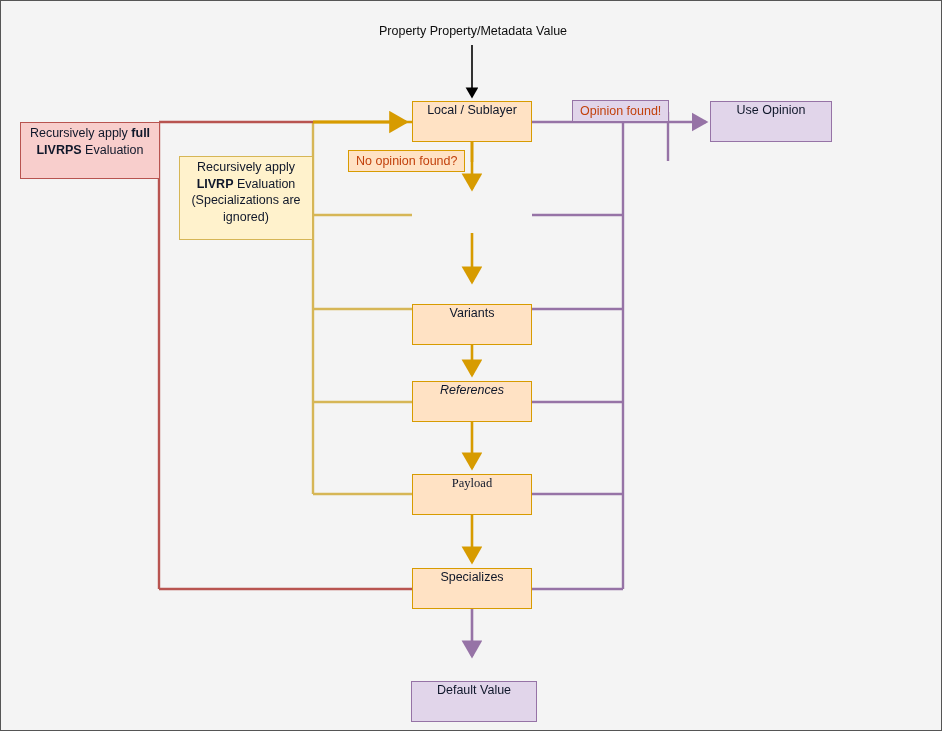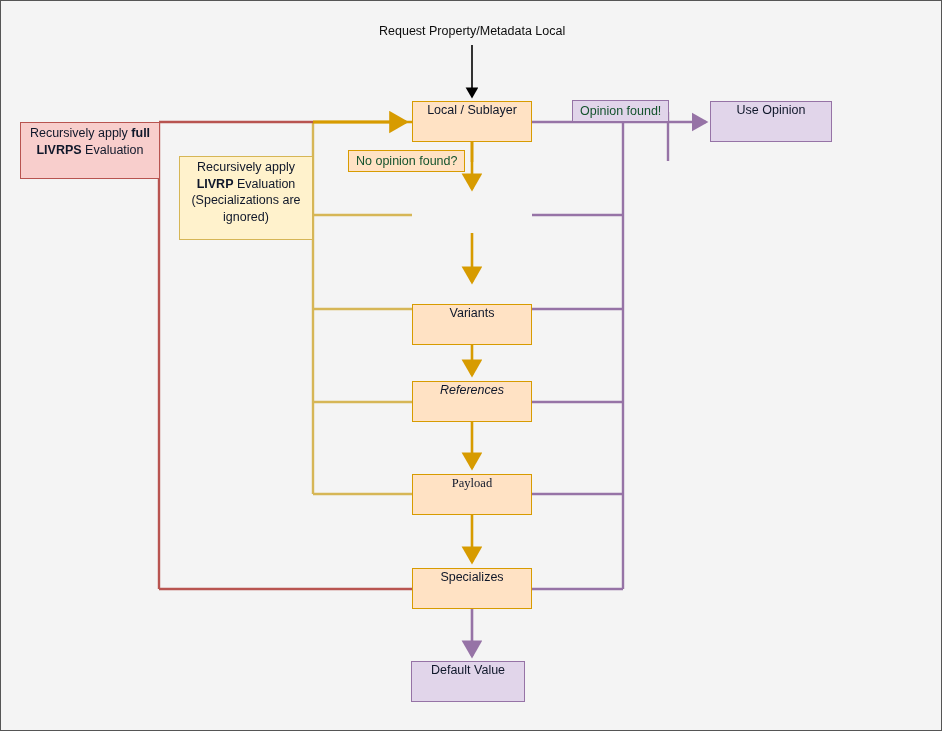--- a/index.html
+++ b/index.html
@@ -24,21 +24,21 @@
     line-height:1.32;
     z-index:3;
   }
   .node-orange{background:#ffe2c4;border:1.6px solid #d79b00;}
   .node-purple{background:#e1d5ea;border:1.6px solid #9673a6;}
   .node-pink{background:#f8cecc;border:1.6px solid #b85450;}
   .node-yellow{background:#fff2cc;border:1.6px solid #d6b656;}
   .label-box{
     position:absolute;box-sizing:border-box;
     display:flex;align-items:center;justify-content:center;
-    font-size:12.5px;color:#14532d;z-index:4;
+    font-size:12.5px;color:#c2410c;z-index:4;
     white-space:nowrap;padding:0 7px;
   }
   .plain-text{
     position:absolute;
     font-size:12.5px;color:#0d0d0d;
     white-space:nowrap;z-index:4;
   }
   .note-text{padding:2px 6px;}
   b{font-weight:bold;}
 </style>
@@ -116,21 +116,21 @@
       <path d="M158,588 L158,121" stroke="#b85450" stroke-width="2.4" fill="none"></path>
       <path d="M158,121 L312,121" stroke="#b85450" stroke-width="2.4" fill="none"></path>
     </g>
 
     <g>
       <path d="M471,139 L471,161" stroke="#d79b00" stroke-width="2.6" fill="none"></path>
       <path d="M667,111 L667,160" stroke="#9673a6" stroke-width="2.4" fill="none"></path>
     </g>
   </svg>
 
-  <div class="plain-text" style="left:378px;top:23px;">Request Property/Metadata Local</div>
+  <div class="plain-text" style="left:378px;top:23px;">Property Property/Metadata Value</div>
 
   <div class="node node-orange" style="left:411px;top:100px;width:120px;height:41px;">
     <span>Local / Sublayer</span>
   </div>
 
 
   <div class="node node-orange" style="left:411px;top:287px;width:120px;height:41px;margin-top:16px;">
     <span>Variants</span>
   </div>
 
@@ -143,21 +143,21 @@
   </div>
 
   <div class="node node-orange" style="left:411px;top:567px;width:120px;height:41px;">
     <span>Specializes</span>
   </div>
 
   <div class="node node-purple" style="left:709px;top:100px;width:122px;height:41px;">
     <span>Use Opinion</span>
   </div>
 
-  <div class="node node-purple" style="left:410px;top:660px;width:114px;height:41px;">
+  <div class="node node-purple" style="left:410px;top:680px;width:126px;height:41px;">
     <span>Default Value</span>
   </div>
 
   <div class="label-box node-purple" style="left:571px;top:99px;height:22px;">
     <span>Opinion found!</span>
   </div>
 
   <div class="label-box node-orange" style="left:347px;top:149px;height:22px;">
     <span>No opinion found?</span>
   </div>

